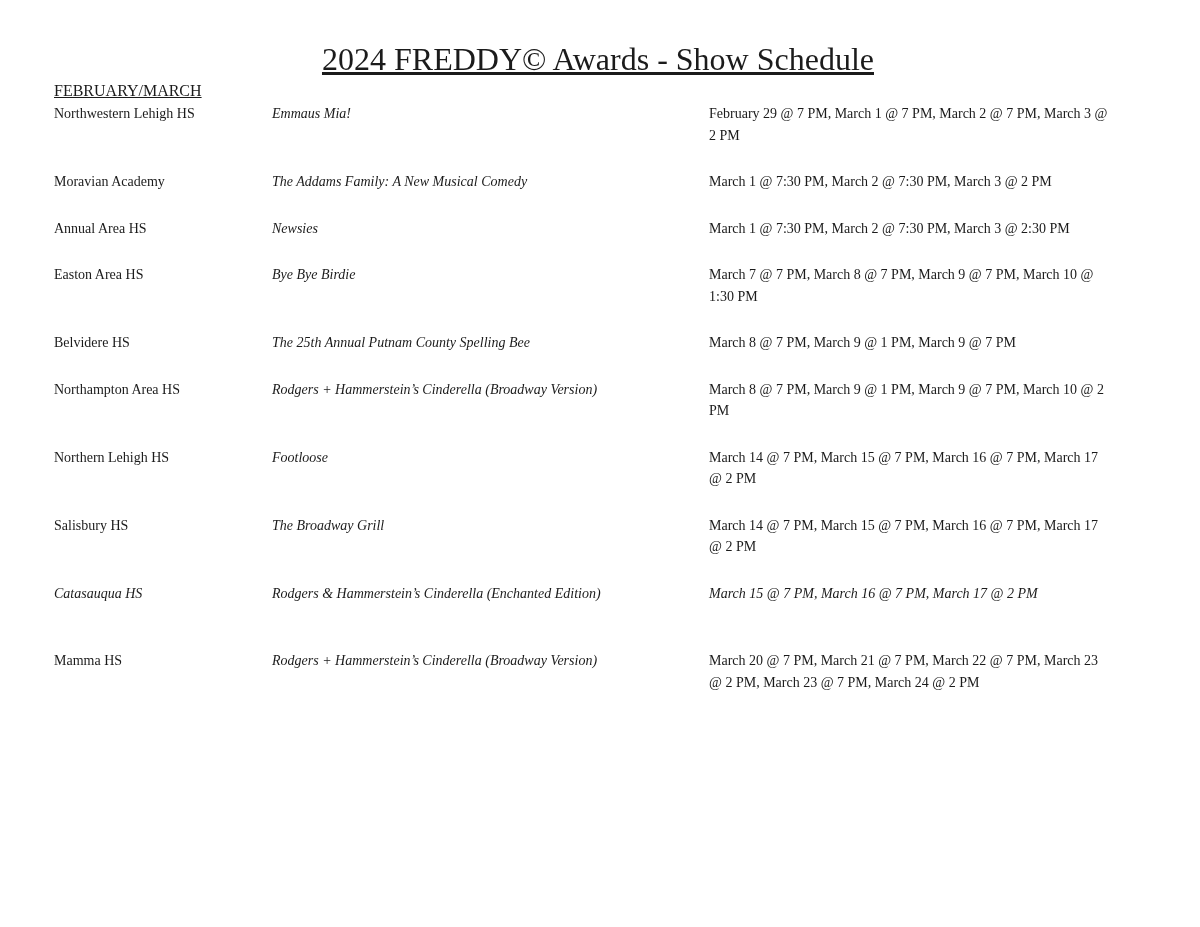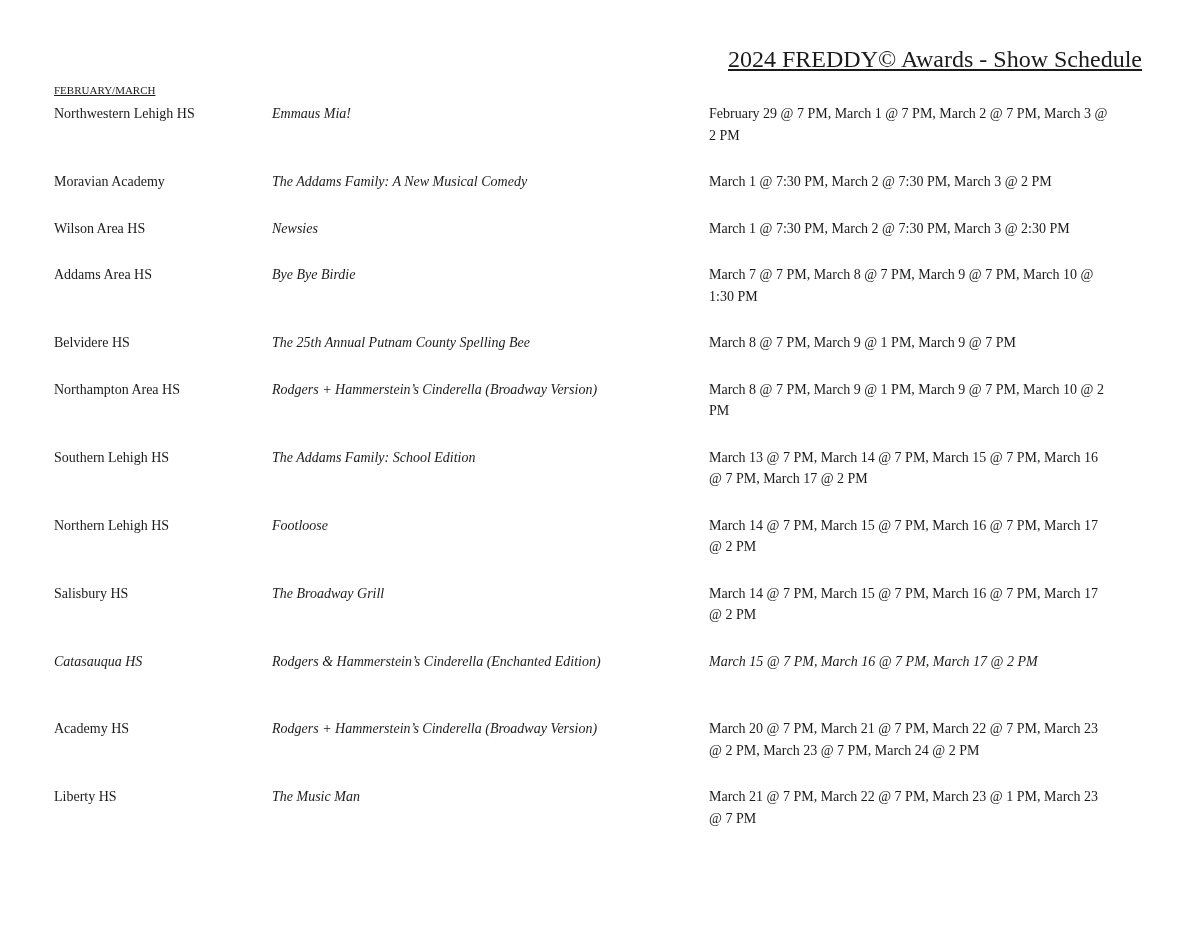--- a/index.html
+++ b/index.html
@@ -15,29 +15,29 @@
     overflow: hidden;
   }
   .page {
     box-sizing: border-box;
     width: 1200px;
     height: 927px;
     padding: 44px 58px 0 54px;
     background: #ffffff;
   }
   .doc-title {
-    font-size: 24px;
+    font-size: 32px;
     font-weight: 400;
     line-height: 30px;
-    text-align: right;
+    text-align: center;
     text-decoration: underline;
     margin: 0 0 6px 0;
   }
   .section-header {
-    font-size: 11px;
+    font-size: 16px;
     line-height: 21px;
     text-decoration: underline;
     margin: 0;
   }
   table.schedule {
     border-collapse: collapse;
     table-layout: fixed;
     width: 1060px;
     margin-top: 2px;
   }
@@ -67,65 +67,55 @@
         <td class="col-school">Northwestern Lehigh HS</td>
         <td class="col-show">Emmaus Mia!</td>
         <td class="col-dates">February 29 @ 7 PM, March 1 @ 7 PM, March 2 @ 7 PM, March 3 @ 2 PM</td>
       </tr>
       <tr>
         <td class="col-school">Moravian Academy</td>
         <td class="col-show">The Addams Family: A New Musical Comedy</td>
         <td class="col-dates">March 1 @ 7:30 PM, March 2 @ 7:30 PM, March 3 @ 2 PM</td>
       </tr>
       <tr>
-        <td class="col-school">Wilson Area HS</td>
+        <td class="col-school">Annual Area HS</td>
         <td class="col-show">Newsies</td>
         <td class="col-dates">March 1 @ 7:30 PM, March 2 @ 7:30 PM, March 3 @ 2:30 PM</td>
       </tr>
       <tr>
-        <td class="col-school">Addams Area HS</td>
+        <td class="col-school">Easton Area HS</td>
         <td class="col-show">Bye Bye Birdie</td>
         <td class="col-dates">March 7 @ 7 PM, March 8 @ 7 PM, March 9 @ 7 PM, March 10 @ 1:30 PM</td>
       </tr>
       <tr>
         <td class="col-school">Belvidere HS</td>
         <td class="col-show">The 25th Annual Putnam County Spelling Bee</td>
         <td class="col-dates">March 8 @ 7 PM, March 9 @ 1 PM, March 9 @ 7 PM</td>
       </tr>
       <tr>
         <td class="col-school">Northampton Area HS</td>
         <td class="col-show">Rodgers + Hammerstein’s Cinderella (Broadway Version)</td>
         <td class="col-dates">March 8 @ 7 PM, March 9 @ 1 PM, March 9 @ 7 PM, March 10 @ 2 PM</td>
-      </tr>
-      <tr>
-        <td class="col-school">Southern Lehigh HS</td>
-        <td class="col-show">The Addams Family: School Edition</td>
-        <td class="col-dates">March 13 @ 7 PM, March 14 @ 7 PM, March 15 @ 7 PM, March 16 @ 7 PM, March 17 @ 2 PM</td>
       </tr>
       <tr>
         <td class="col-school">Northern Lehigh HS</td>
         <td class="col-show">Footloose</td>
         <td class="col-dates">March 14 @ 7 PM, March 15 @ 7 PM, March 16 @ 7 PM, March 17 @ 2 PM</td>
       </tr>
       <tr>
         <td class="col-school">Salisbury HS</td>
         <td class="col-show">The Broadway Grill</td>
         <td class="col-dates">March 14 @ 7 PM, March 15 @ 7 PM, March 16 @ 7 PM, March 17 @ 2 PM</td>
       </tr>
       <tr class="extra-gap">
         <td class="col-school">Catasauqua HS</td>
         <td class="col-show">Rodgers &amp; Hammerstein’s Cinderella (Enchanted Edition)</td>
         <td class="col-dates">March 15 @ 7 PM, March 16 @ 7 PM, March 17 @ 2 PM</td>
       </tr>
       <tr>
-        <td class="col-school">Academy HS</td>
+        <td class="col-school">Mamma HS</td>
         <td class="col-show">Rodgers + Hammerstein’s Cinderella (Broadway Version)</td>
         <td class="col-dates">March 20 @ 7 PM, March 21 @ 7 PM, March 22 @ 7 PM, March 23 @ 2 PM, March 23 @ 7 PM, March 24 @ 2 PM</td>
-      </tr>
-      <tr>
-        <td class="col-school">Liberty HS</td>
-        <td class="col-show">The Music Man</td>
-        <td class="col-dates">March 21 @ 7 PM, March 22 @ 7 PM, March 23 @ 1 PM, March 23 @ 7 PM</td>
       </tr>
     </tbody>
   </table>
 
 </div>
 
 </body></html>

